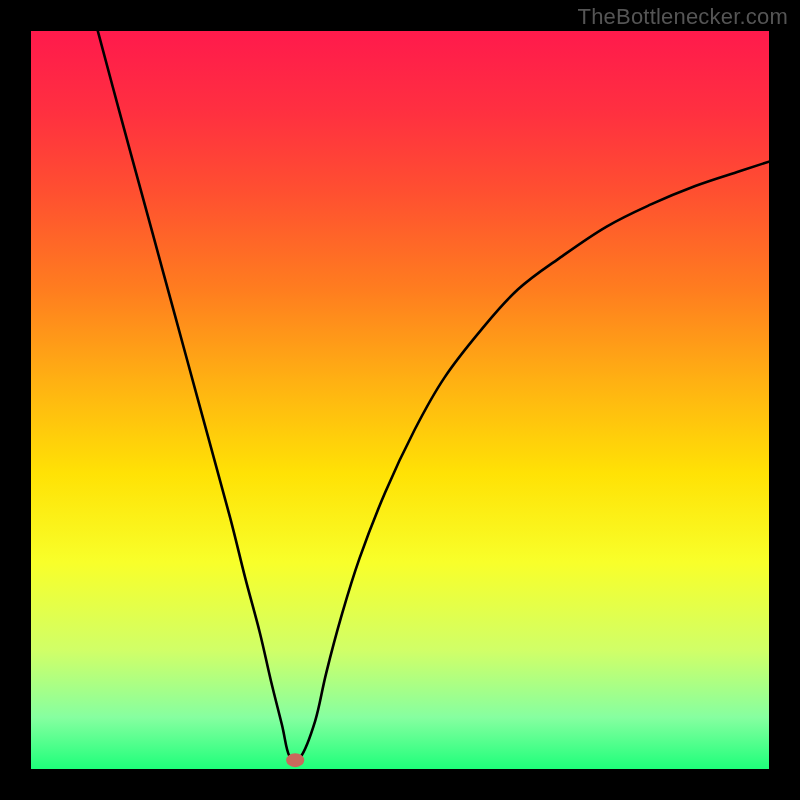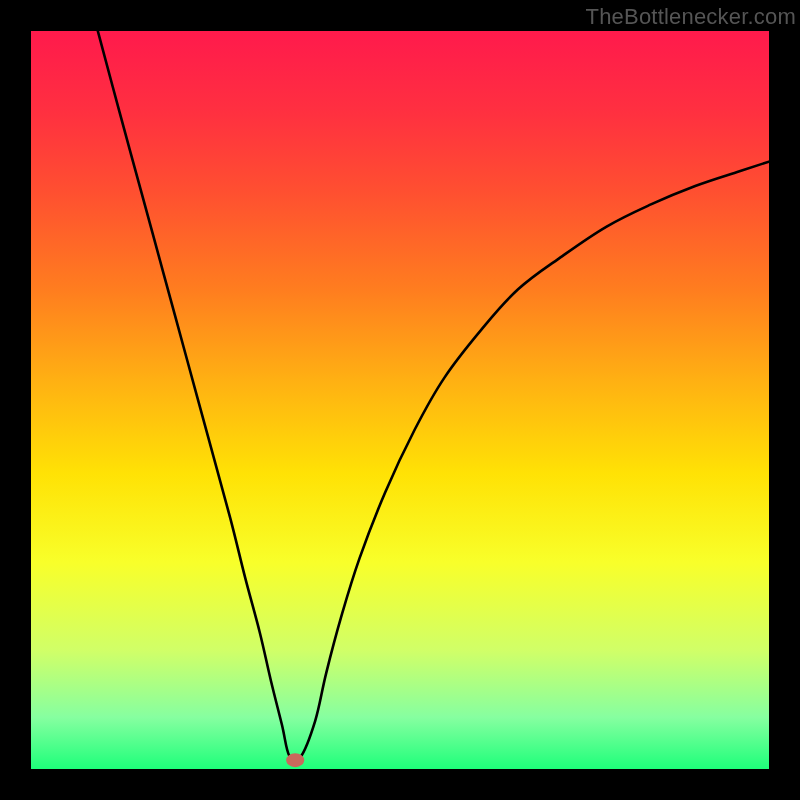--- a/index.html
+++ b/index.html
@@ -19,21 +19,21 @@
   .plot {
     position: absolute;
     left: 31px;
     top: 31px;
     width: 738px;
     height: 738px;
   }
   .attribution {
     position: absolute;
     top: 4px;
-    right: 4px;
+    right: 12px;
     color: #555;
     font-size: 22px;
     letter-spacing: 0.2px;
     font-weight: 400;
   }
   svg { display: block; }
 </style>
 </head>
 <body>
 

